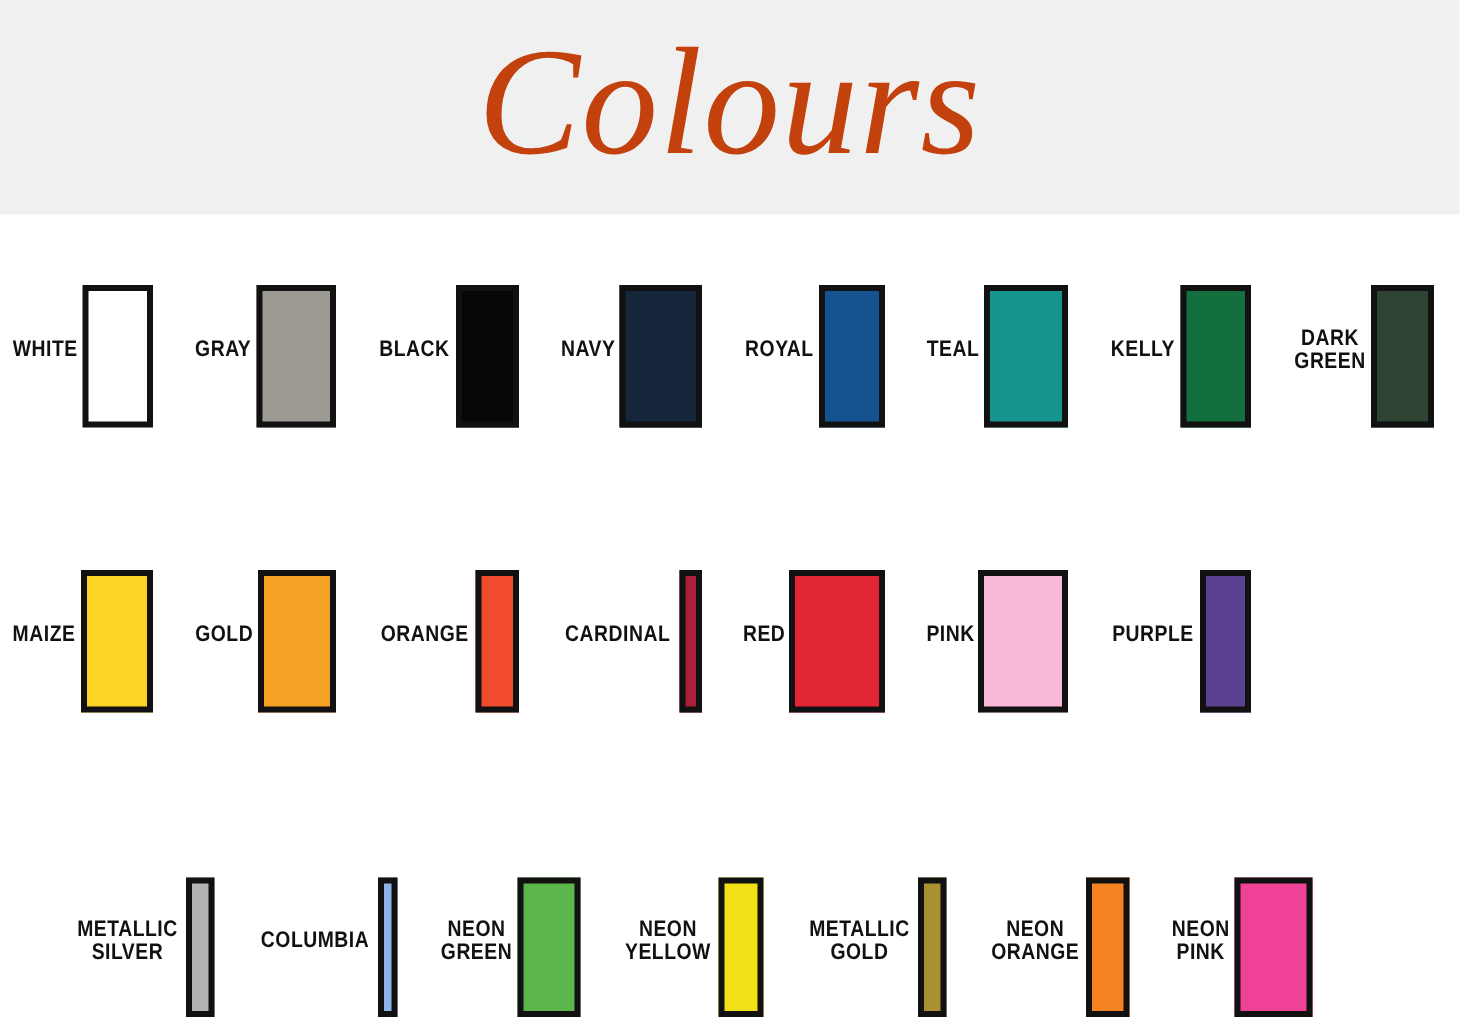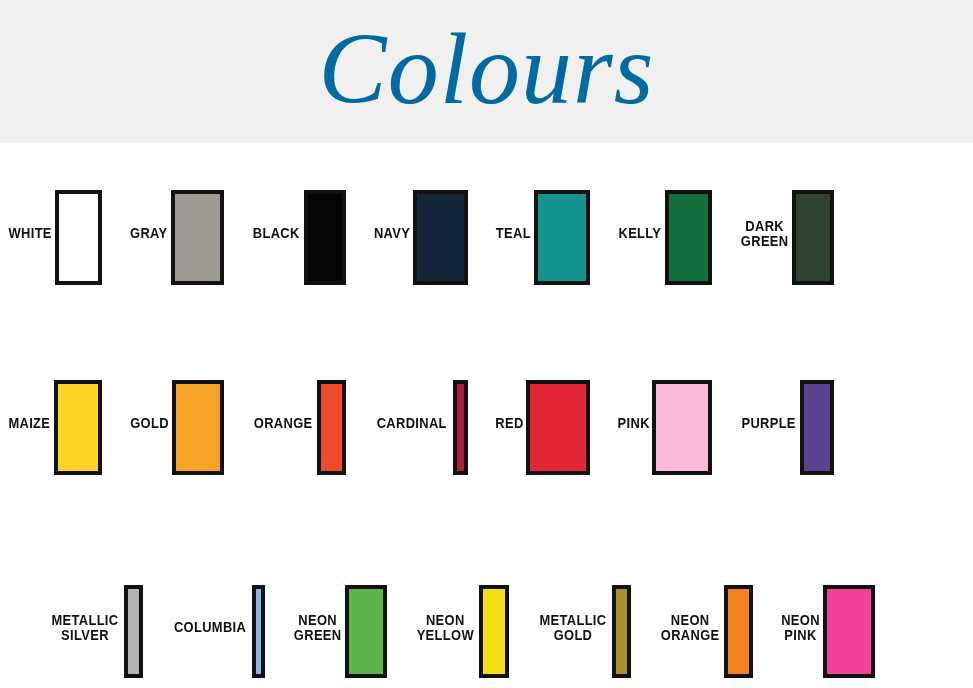--- a/index.html
+++ b/index.html
@@ -34,21 +34,21 @@
     display: flex;
     align-items: center;
     justify-content: center;
   }
   .header-title {
     font-family: "Liberation Serif", "DejaVu Serif", serif;
     font-style: italic;
     font-weight: 400;
     font-size: 102px;
     line-height: 1;
-    color: #0369a1;
+    color: #c2410c;
     letter-spacing: 1px;
     margin: 0;
     padding-bottom: 6px;
     user-select: none;
   }
 
   
   .rows {
     position: absolute;
     left: 0;
@@ -131,20 +131,24 @@
         </div>
         <div class="swatch-cell">
           <div class="swatch-label">BLACK</div>
           <div class="swatch-chip" style="background: rgb(6, 6, 6); border-color: rgb(17, 17, 17);"></div>
         </div>
         <div class="swatch-cell">
           <div class="swatch-label">NAVY</div>
           <div class="swatch-chip" style="background: rgb(21, 38, 59); border-color: rgb(17, 17, 17);"></div>
         </div>
         <div class="swatch-cell">
+          <div class="swatch-label">ROYAL</div>
+          <div class="swatch-chip" style="background: rgb(20, 83, 143); border-color: rgb(17, 17, 17);"></div>
+        </div>
+        <div class="swatch-cell">
           <div class="swatch-label">TEAL</div>
           <div class="swatch-chip" style="background: rgb(20, 147, 143); border-color: rgb(17, 17, 17);"></div>
         </div>
         <div class="swatch-cell">
           <div class="swatch-label">KELLY</div>
           <div class="swatch-chip" style="background: rgb(19, 111, 61); border-color: rgb(17, 17, 17);"></div>
         </div>
         <div class="swatch-cell">
           <div class="swatch-label">DARK
 GREEN</div>

